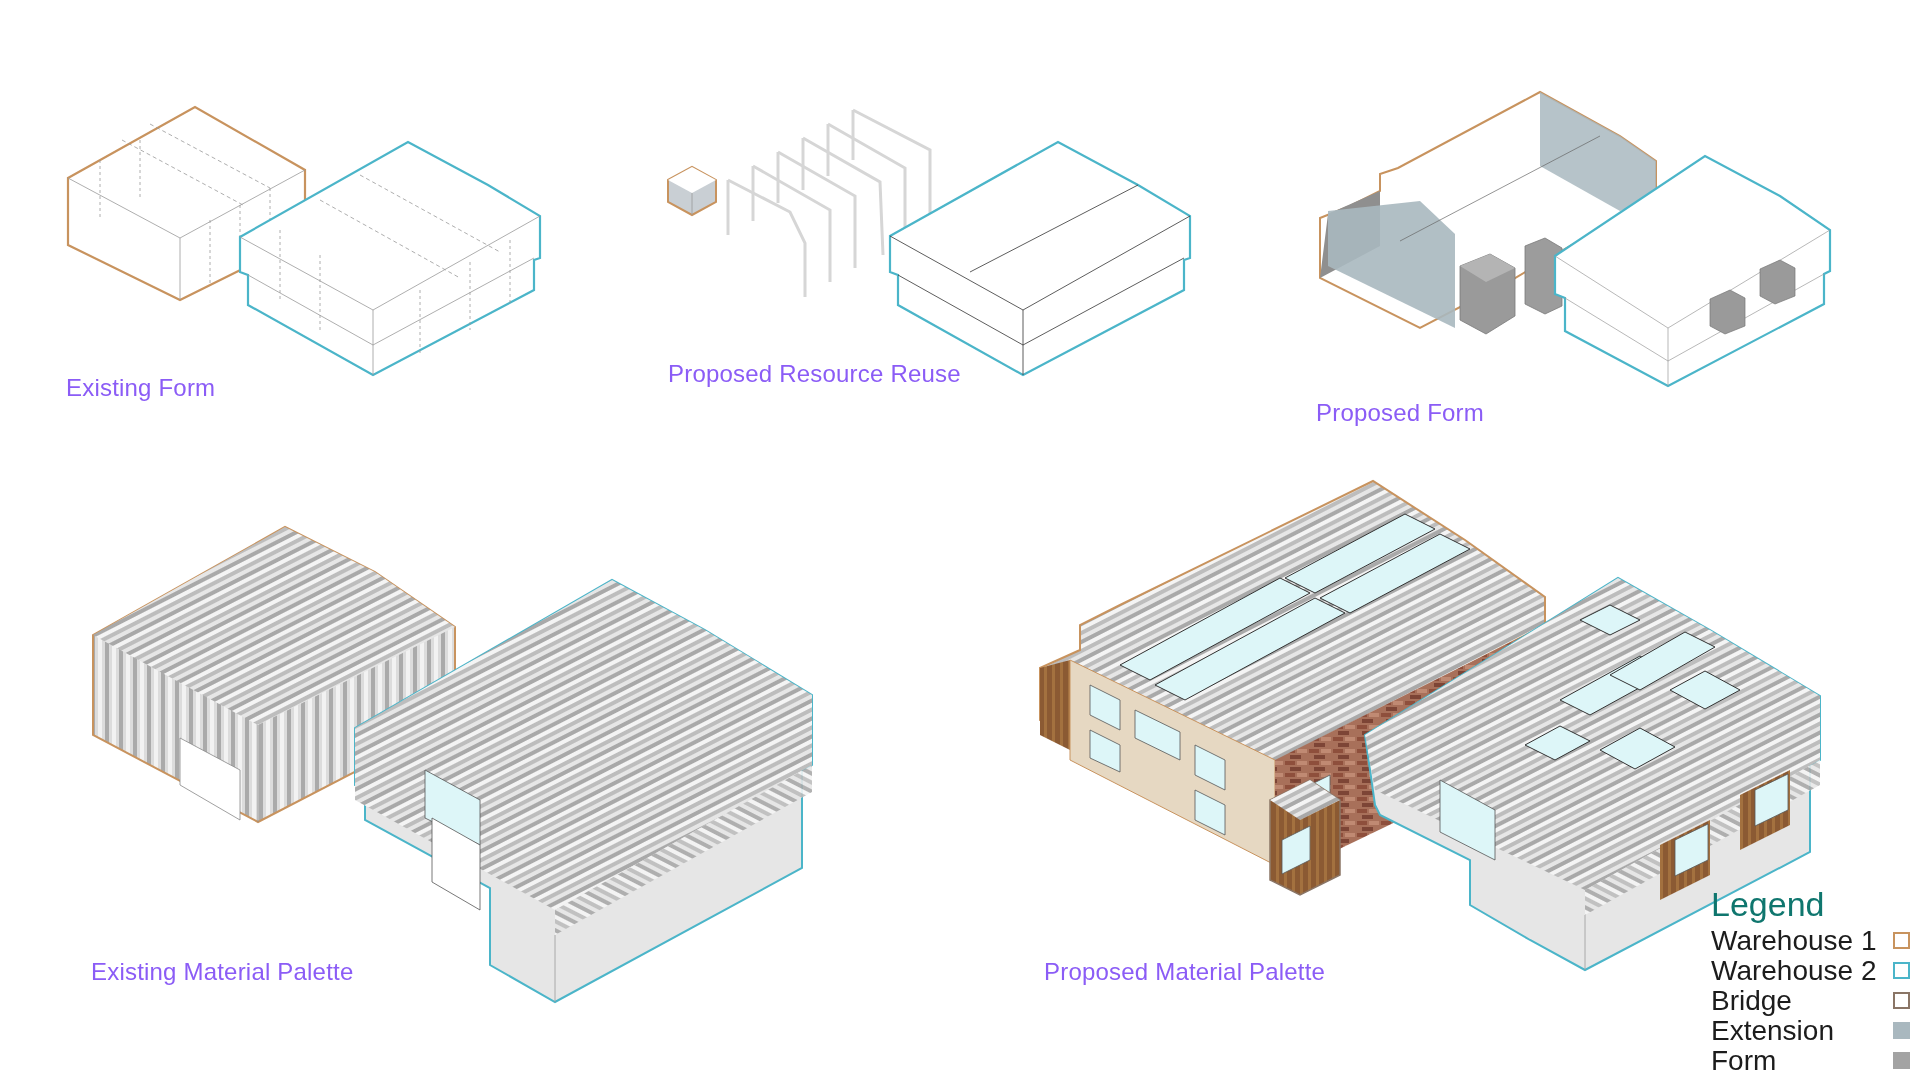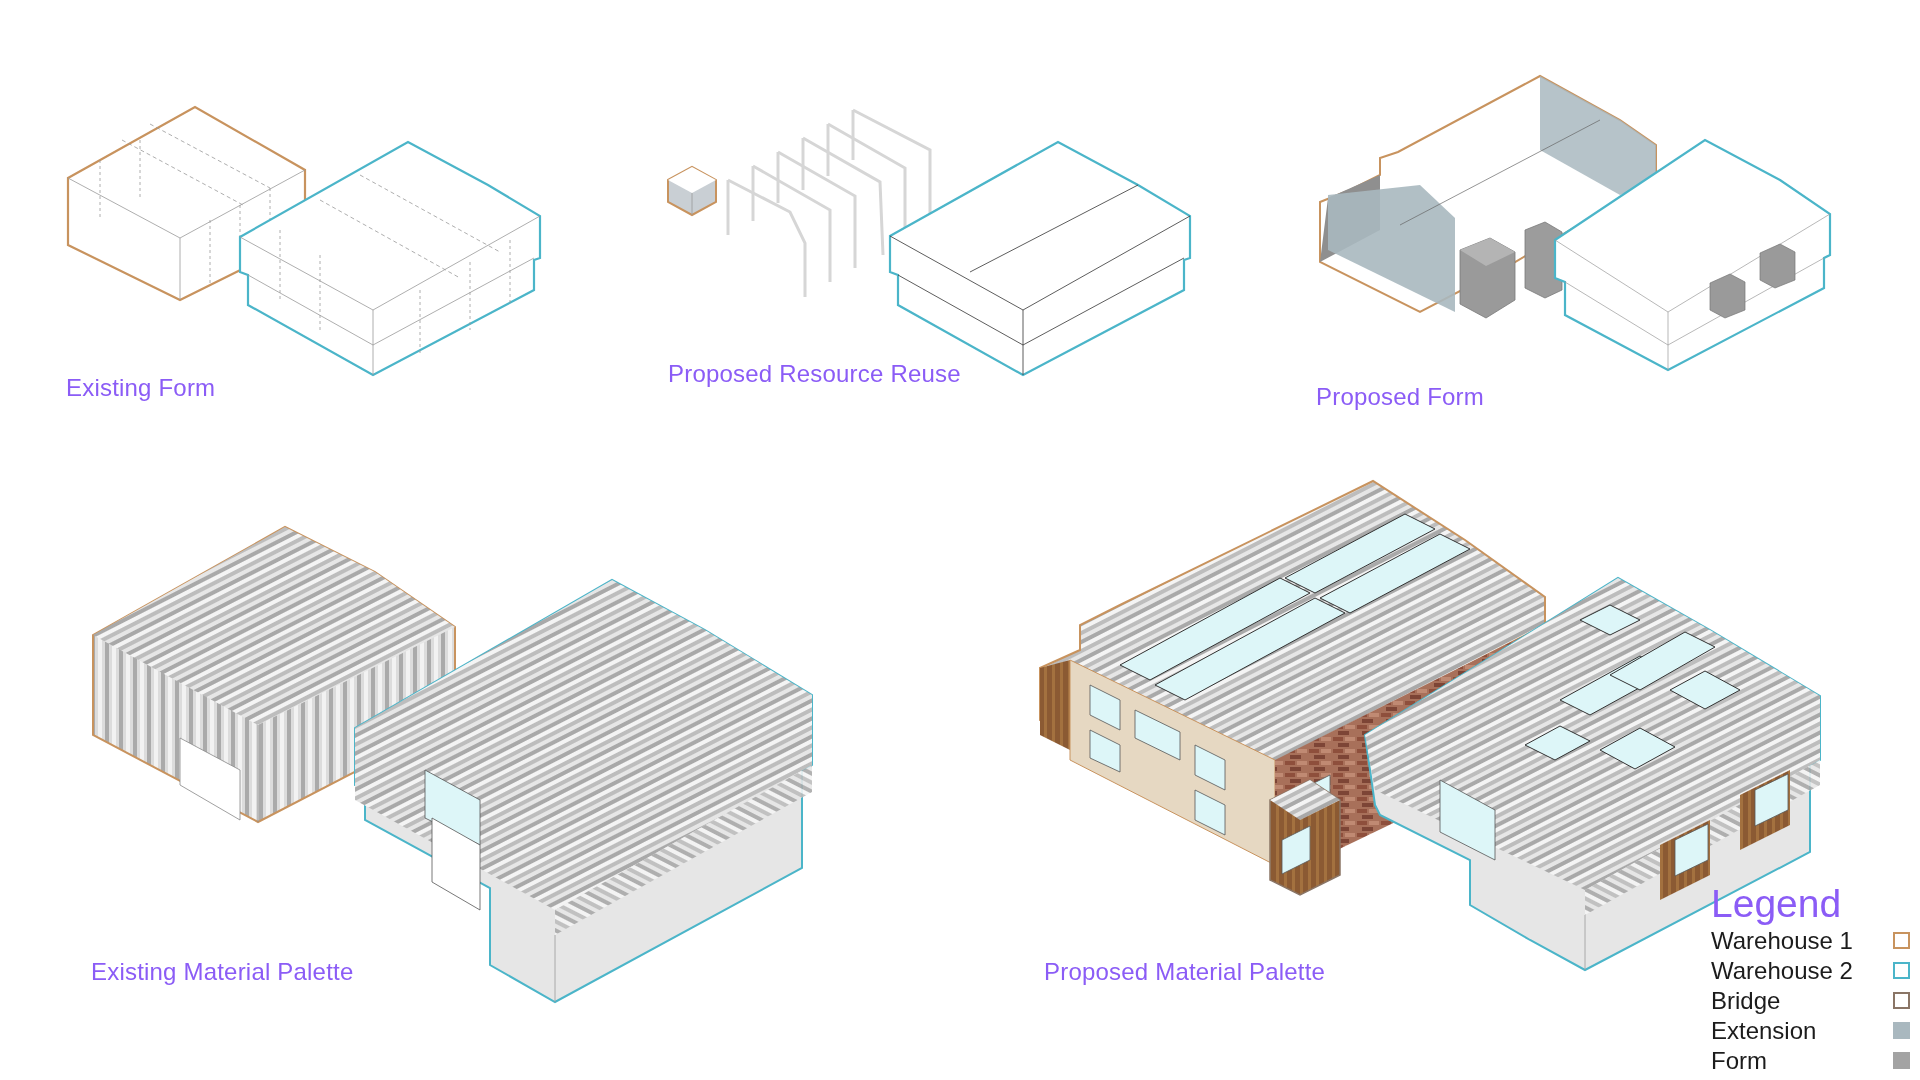--- a/index.html
+++ b/index.html
@@ -1,22 +1,22 @@
 <!DOCTYPE html>
 <html><head>
 <meta charset="utf-8">
 <style>
   html, body { margin:0; padding:0; background:#ffffff; }
   body { width:1920px; height:1080px; position:relative; overflow:hidden; font-family:"Liberation Sans","DejaVu Sans",sans-serif; color:#1a1a1a; }
   .panel { position:absolute; }
   .panel svg { position:absolute; left:0; top:0; overflow:visible; }
   .caption { position:absolute; font-size:24px; letter-spacing:0.2px; color:#8b5cf6; white-space:nowrap; }
   .legend { position:absolute; left:1711px; top:884px; width:205px; }
-  .legend-title { font-size:39px; color:#8b5cf6; line-height:40px; margin-bottom:2px; }
-  .legend-row { position:relative; height:30px; font-size:24px; line-height:30px; color:#1c1c1c; }
+  .legend-title { font-size:34px; color:#0f766e; line-height:40px; margin-bottom:2px; }
+  .legend-row { position:relative; height:30px; font-size:28px; line-height:30px; color:#1c1c1c; }
   .legend-swatch { position:absolute; right:6px; top:6px; width:17px; height:17px; box-sizing:border-box; }
 </style>
 </head>
 <body>
 
 <svg width="0" height="0" style="position:absolute">
   <defs>
     <pattern id="corrugated" patternUnits="userSpaceOnUse" width="60" height="16" patternTransform="rotate(-27)">
       <rect width="60" height="16" fill="#d9d9d9"></rect>
       <rect y="0" width="60" height="4" fill="#f4f4f4"></rect>
@@ -107,21 +107,21 @@
       <polygon points="250,236 418,142 498,185 550,216 550,258 544,260 544,290 383,375 258,305 258,275 250,272" fill="#fff" stroke="#4BB5C9" stroke-width="2.2"></polygon>
       <polyline points="250,236 383,310 550,216" fill="none"></polyline>
       <polyline points="258,275 383,345 544,258" fill="none"></polyline>
       <line x1="383" y1="310" x2="383" y2="375"></line>
       <line x1="330" y1="272" x2="498" y2="185"></line>
     </g>
   </svg>
   <div class="caption" style="left:28px;top:360px;">Proposed Resource Reuse</div>
 </div>
 
-<div class="panel" style="left:1300px;top:0;width:600px;height:420px;">
+<div class="panel" style="left:1300px;top:16px;width:600px;height:420px;">
   <svg width="600" height="420">
     <g>
       <polygon points="20,202 50,190 80,175 80,158 98,152 240,76 320,120 356,145 356,180 210,265 120,312 20,262" fill="#fff" stroke="#C8935E" stroke-width="2"></polygon>
       <polygon points="28,198 80,175 80,230 20,262" fill="#8f8f8f"></polygon>
       <polygon points="28,195 120,185 155,218 155,312 28,250" fill="#A9B8BF" opacity="0.9"></polygon>
       <polygon points="240,76 320,120 356,145 356,180 320,195 240,150" fill="#A9B8BF" opacity="0.85"></polygon>
       <line x1="100" y1="225" x2="300" y2="120" stroke="#666" stroke-width="0.7"></line>
     </g>
     <g>
       <polygon points="160,250 190,238 215,252 215,300 186,318 160,304" fill="#9a9a9a" stroke="#7a7a7a" stroke-width="0.8"></polygon>

